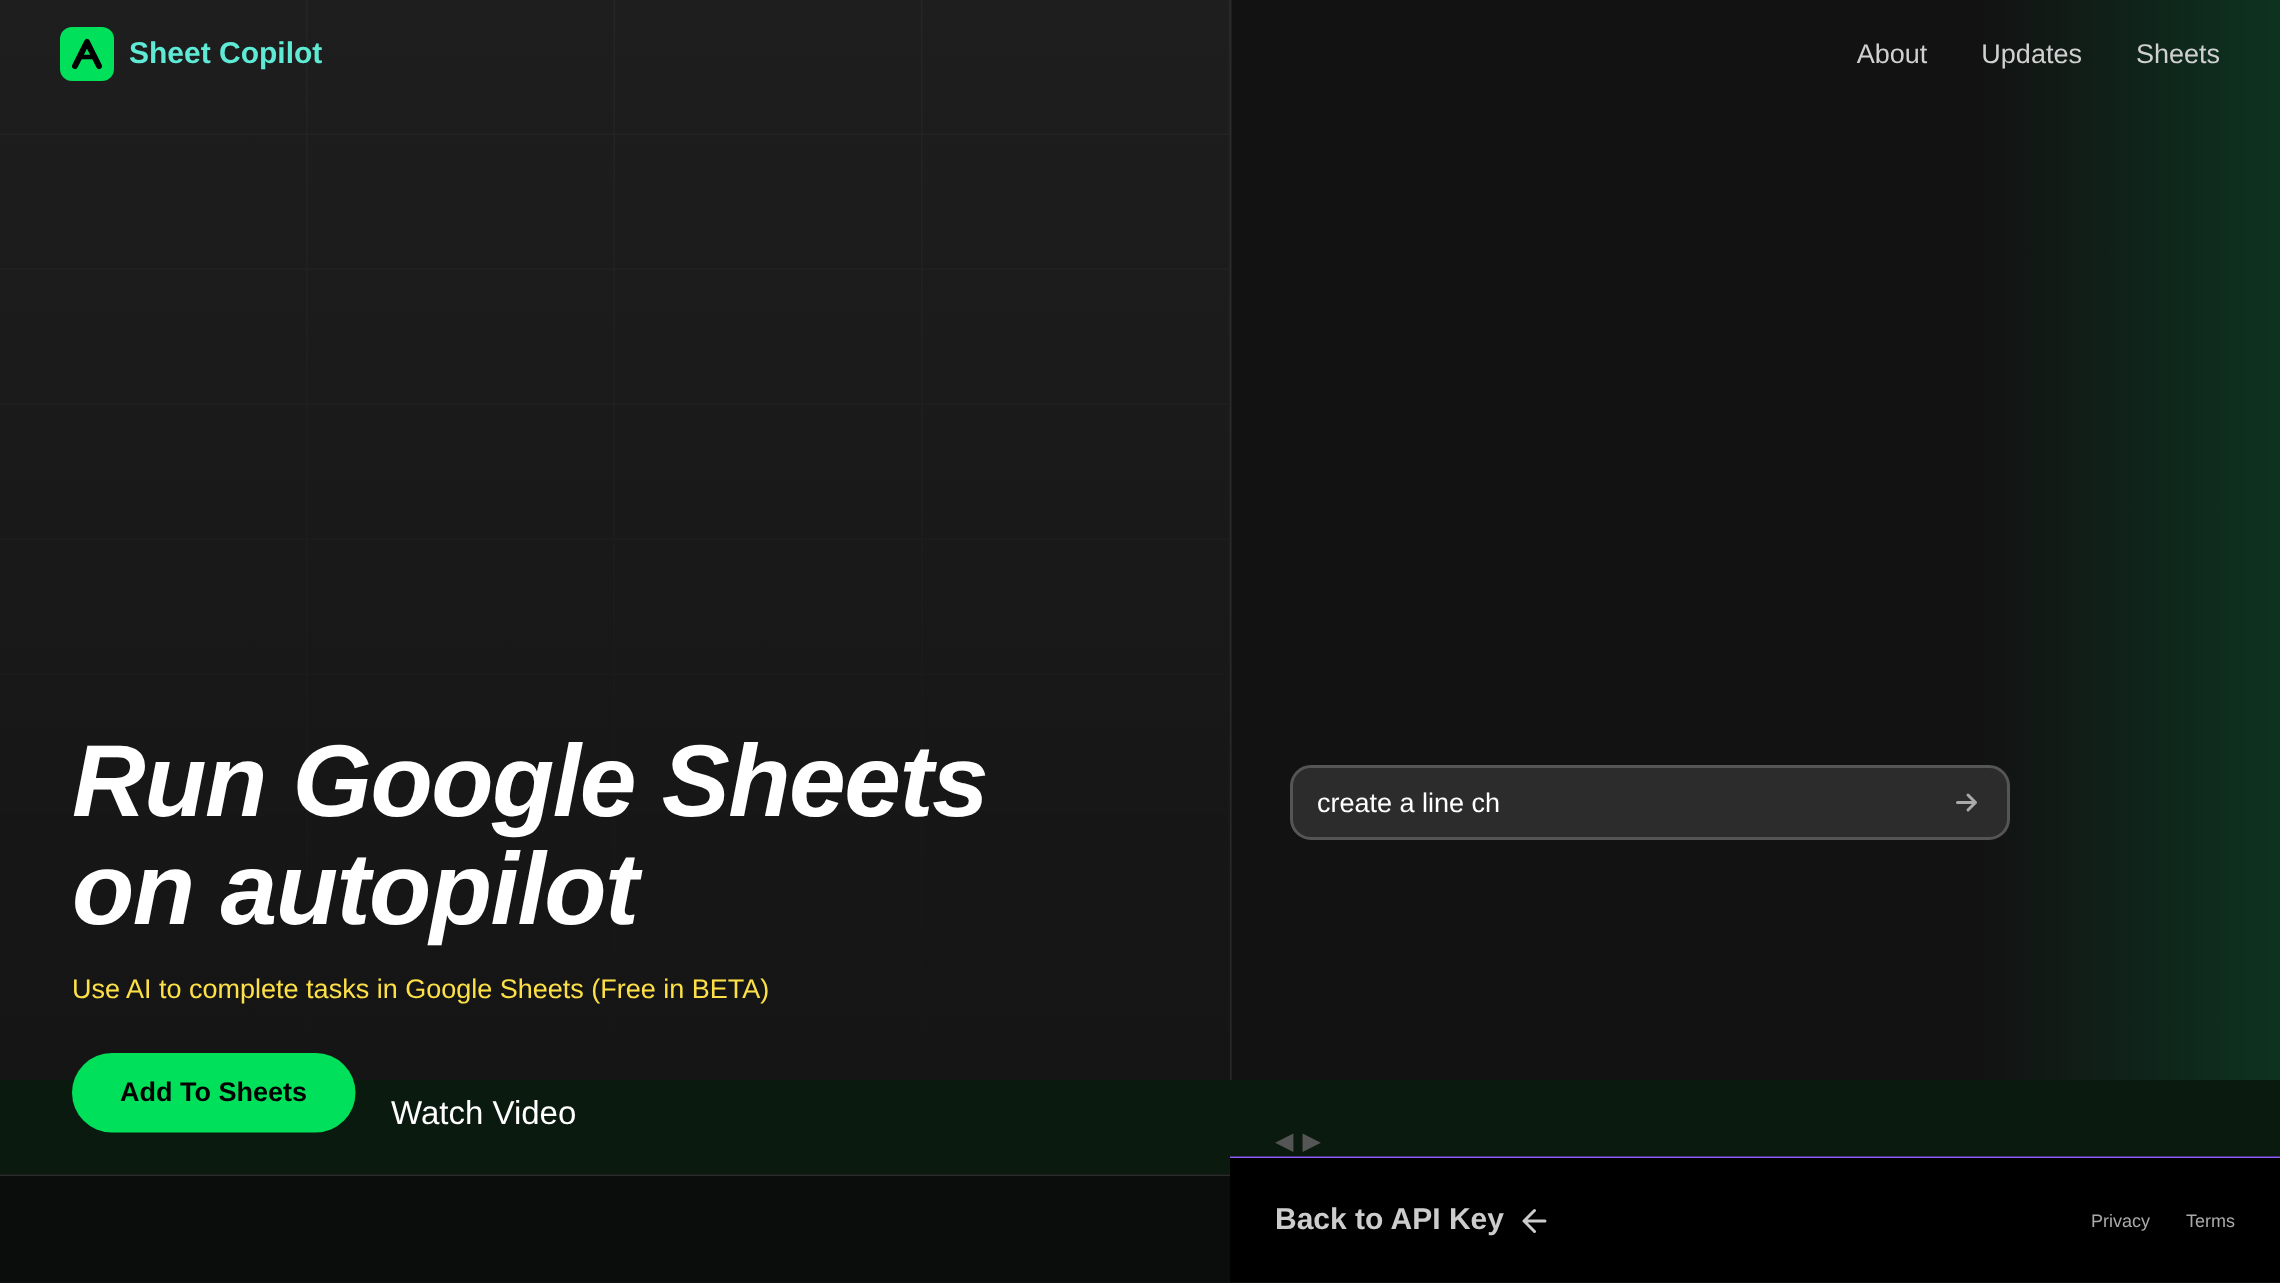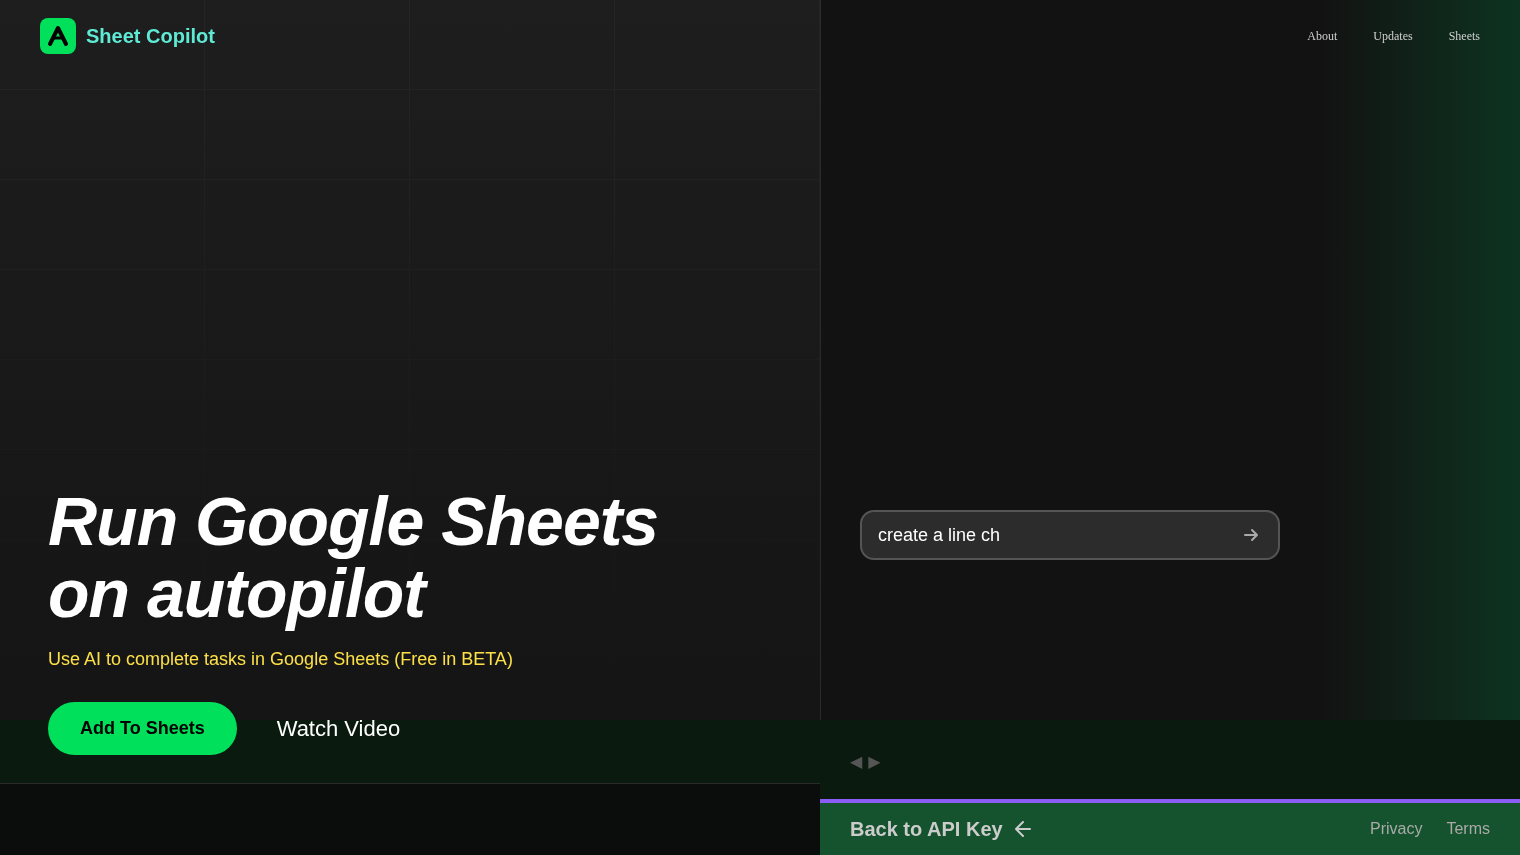--- a/index.html
+++ b/index.html
@@ -46,23 +46,22 @@
 
     nav {
       display: flex;
       align-items: center;
       gap: 36px;
     }
 
     nav a {
       color: #d0d0d0;
       text-decoration: none;
-      font-size: 12px;
+      font-size: 18px;
       font-weight: 400;
-      font-family: Liberation Serif, serif;
     }
 
     
     .grid-bg {
       position: absolute;
       top: 0; left: 0;
       width: 820px;
       height: 720px;
       background: #2a2a2a;
       overflow: hidden;
@@ -138,22 +137,22 @@
 
     .hero-subtitle {
       font-size: 18px;
       color: #fde047;
       margin-bottom: 32px;
       font-weight: 400;
     }
 
     .cta-row {
       display: flex;
-      align-items: center;
-      gap: 40px;
+      align-items: flex-end;
+      gap: 24px;
     }
 
     .btn-add-to-sheets {
       background: #00e05a;
       color: #000;
       border: none;
       border-radius: 40px;
       padding: 16px 32px;
       font-size: 18px;
       font-weight: 600;
@@ -168,21 +167,21 @@
       font-size: 22px;
       font-weight: 500;
       cursor: pointer;
     }
 
     
     .input-container {
       position: absolute;
       top: 510px;
       left: 860px;
-      width: 420px;
+      width: 480px;
       z-index: 10;
     }
 
     .prompt-input-wrapper {
       display: flex;
       align-items: center;
       background: #2c2c2c;
       border: 2px solid #555;
       border-radius: 14px;
       padding: 12px 16px;
@@ -211,23 +210,23 @@
       align-items: center;
       justify-content: center;
     }
 
     
     .right-panel-bottom {
       position: absolute;
       bottom: 0;
       left: 820px;
       right: 0;
-      height: 56px;
-      background: #14532d;
-      border-top: 4px solid #8b5cf6;
+      height: 84px;
+      background: #000000;
+      border-top: 1px solid #8b5cf6;
       display: flex;
       align-items: center;
       justify-content: space-between;
       padding: 0 30px;
       z-index: 10;
     }
 
     .back-api-key {
       color: #ccc;
       font-size: 20px;
@@ -237,21 +236,21 @@
       gap: 8px;
     }
 
     .footer-links {
       display: flex;
       gap: 24px;
     }
 
     .footer-link {
       color: #aaa;
-      font-size: 16px;
+      font-size: 12px;
       text-decoration: none;
       cursor: pointer;
     }
 
     
     .scroll-hint {
       position: absolute;
       bottom: 80px;
       left: 820px;
       width: 700px;

